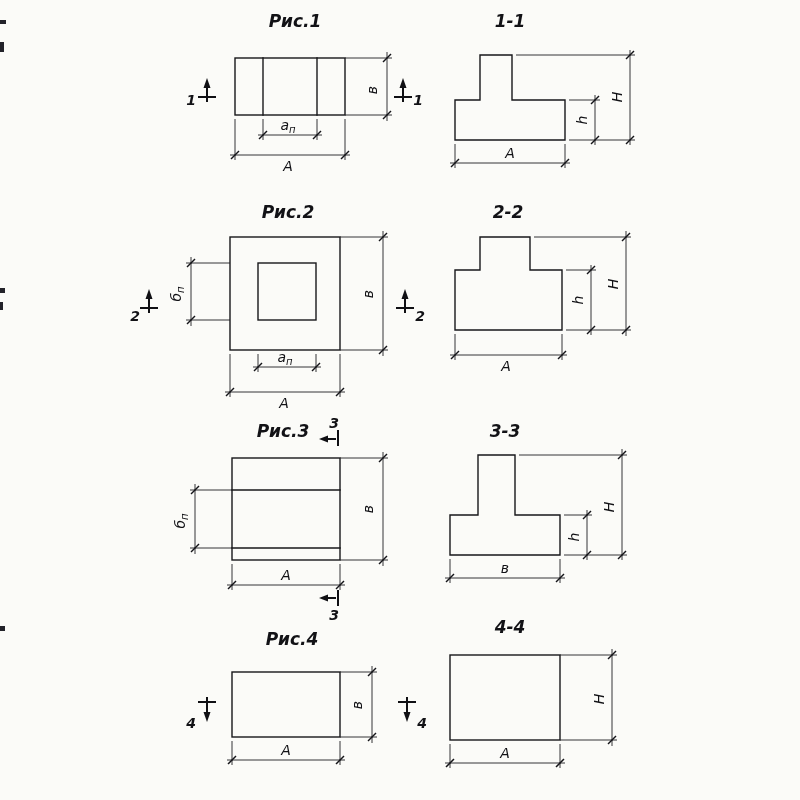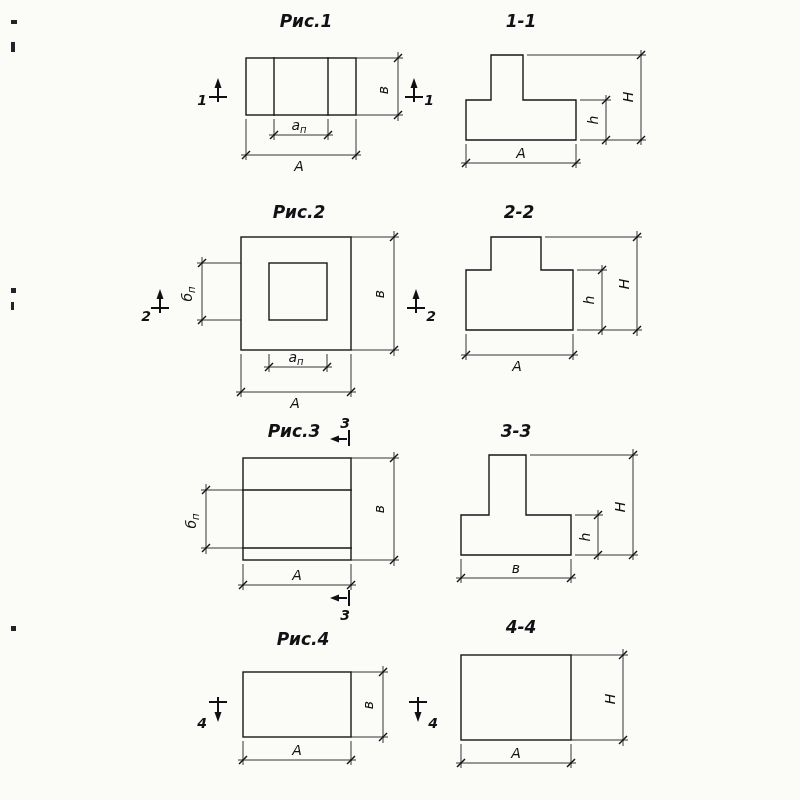--- a/index.html
+++ b/index.html
@@ -1,16 +1,16 @@
 <!DOCTYPE html>
 <html><head>
 <meta charset="utf-8">
 <style>
   html,body{margin:0;padding:0;width:800px;height:800px;background:#fbfbf8;overflow:hidden;}
-  .page{position:relative;width:644px;height:800px;margin-left:11px;}
+  .page{position:relative;width:644px;height:800px;}
   svg{display:block;}
   .outline{stroke:#17171a;stroke-width:1.4;fill:none;stroke-linecap:square;}
   .thin{stroke:#1d1d22;stroke-width:0.9;fill:none;}
   .tick{stroke:#141418;stroke-width:1.5;}
   .mark{stroke:#101014;stroke-width:2;fill:none;}
   .arr{fill:#101014;stroke:none;}
   text{fill:#121216;font-family:"DejaVu Sans",sans-serif;}
   .t-title{font-size:17px;font-style:italic;font-weight:bold;text-anchor:middle;}
   .t-dim{font-size:14px;font-style:italic;text-anchor:middle;}
   .t-sub{font-size:10px;font-style:italic;}

